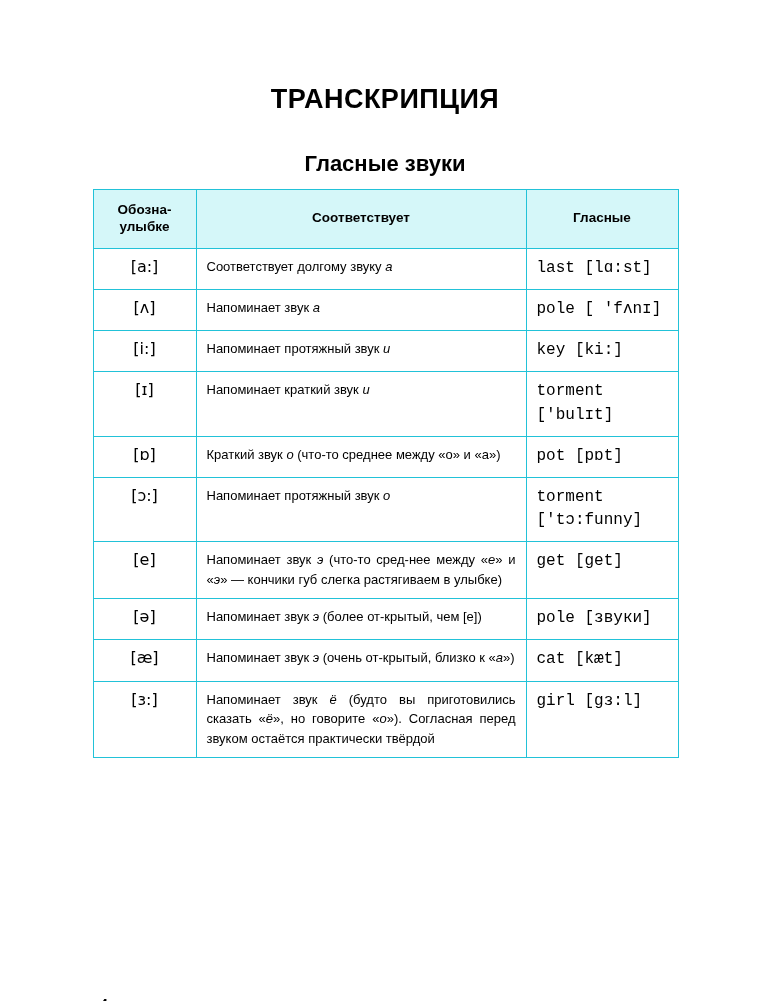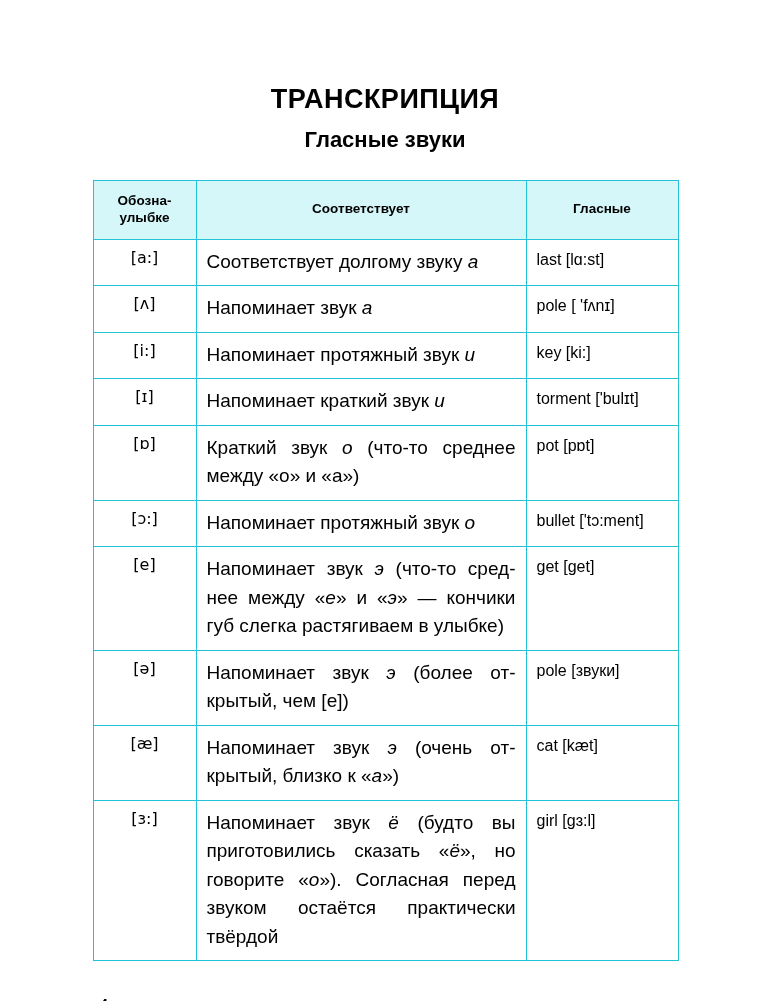--- a/index.html
+++ b/index.html
@@ -27,25 +27,25 @@
     font-size: 27px;
     font-weight: bold;
     letter-spacing: 0.5px;
     margin: 84px 0 9px 0;
     font-family: "Liberation Sans", sans-serif;
   }
   .subtitle {
     text-align: center;
     font-size: 22px;
     font-weight: bold;
-    margin: 12px 0 0 0;
+    margin: 36px 0 0 0;
     font-family: "Liberation Sans", sans-serif;
   }
   .table-wrap {
-    margin: 27px auto 0 auto;
+    margin: 12px auto 0 auto;
     width: 585px;
   }
   table.transcription {
     border-collapse: collapse;
     width: 100%;
     table-layout: fixed;
   }
   table.transcription th,
   table.transcription td {
     border: 1px solid #22c2d8;
@@ -65,29 +65,29 @@
   col.c-pron { width: 330px; }
   col.c-ex { width: 152px; }
 
   td.sym {
     text-align: center;
     font-size: 16px;
     font-family: "DejaVu Sans", sans-serif;
     padding-top: 10px;
   }
   td.pron {
-    font-size: 19px;
+    font-size: 13px;
     line-height: 1.5;
     text-align: justify;
     text-justify: inter-word;
     hyphens: manual;
   }
   td.ex {
     font-size: 16px;
-    font-family: Liberation Sans, sans-serif;
+    font-family: Liberation Mono, monospace;
     line-height: 1.45;
     padding-left: 11px;
   }
   td.pron i, td.ex i {
     font-style: italic;
   }
   .page-number {
     position: absolute;
     left: 100px;
     bottom: 73px;
@@ -143,21 +143,21 @@
             <td class="ex">torment ['bulɪt]</td>
           </tr>
           <tr>
             <td class="sym">[ɒ]</td>
             <td class="pron">Краткий звук <i>о</i> (что-то среднее между «о» и «а»)</td>
             <td class="ex">pot [pɒt]</td>
           </tr>
           <tr>
             <td class="sym">[ɔ:]</td>
             <td class="pron">Напоминает протяжный звук <i>о</i></td>
-            <td class="ex">bullet ['tɔ:ment]</td>
+            <td class="ex">torment ['tɔ:funny]</td>
           </tr>
           <tr>
             <td class="sym">[e]</td>
             <td class="pron">Напоминает звук <i>э</i> (что-то сред-нее между «<i>е</i>» и «<i>э</i>» — кончики губ слегка растягиваем в улыбке)</td>
             <td class="ex">get [get]</td>
           </tr>
           <tr>
             <td class="sym">[ə]</td>
             <td class="pron">Напоминает звук <i>э</i> (более от-крытый, чем [e])</td>
             <td class="ex">pole [звуки]</td>

